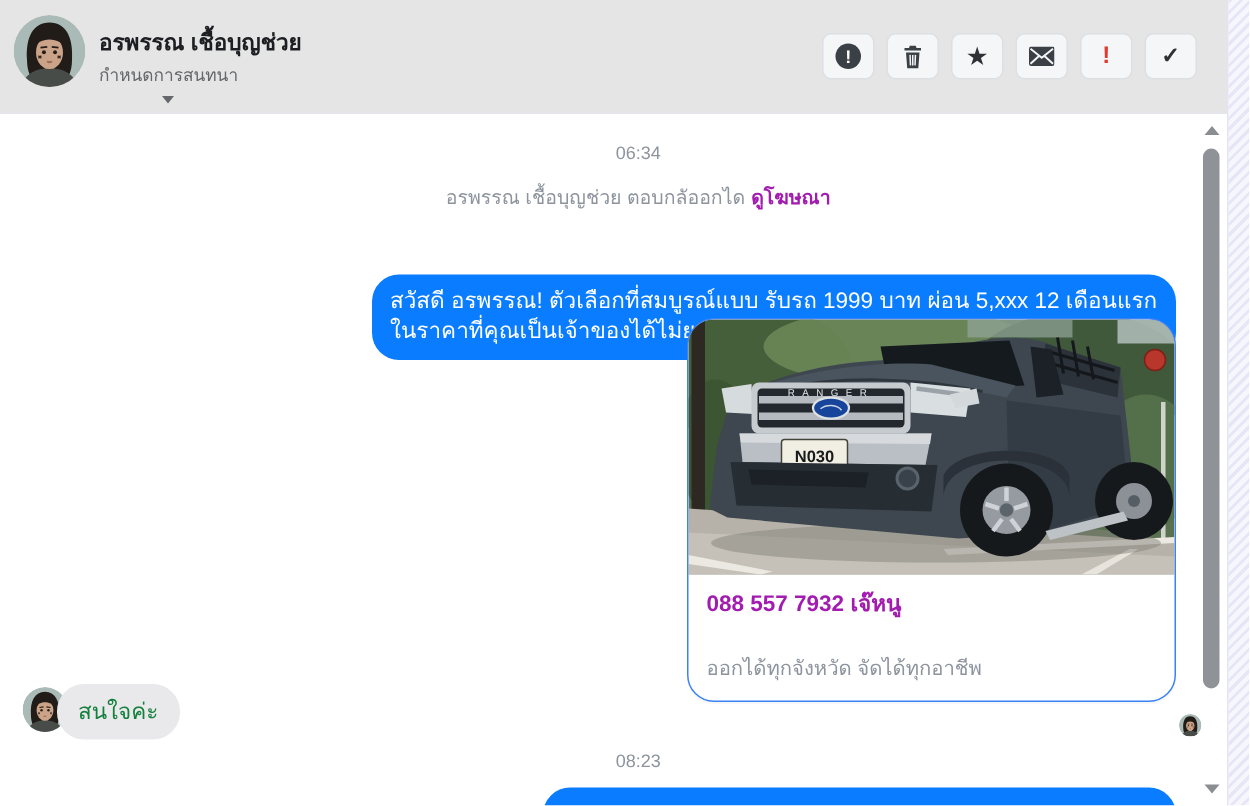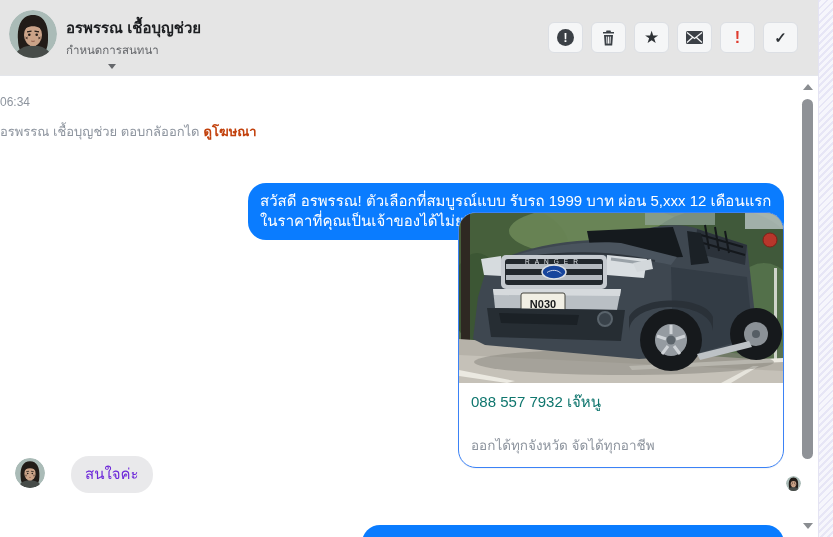--- a/index.html
+++ b/index.html
@@ -28,46 +28,46 @@
   .tool-btn { width:35px; height:31px; background:#f5f6f7; border:1px solid #dcdfe4; border-radius:6px;
               display:flex; align-items:center; justify-content:center; cursor:pointer; }
   .circle-excl { width:17px; height:17px; border-radius:50%; background:#3b4046; color:#fff;
                  font-size:12px; font-weight:bold; display:flex; align-items:center; justify-content:center;
                  line-height:1; }
   .star-glyph { font-size:17px; color:#2e3236; line-height:1; }
   .red-excl  { font-size:16px; font-weight:bold; color:#df3b2e; line-height:1; }
   .check-glyph { font-size:15px; font-weight:bold; color:#2e3236; line-height:1; }
 
   
-  .center-line { position:absolute; left:0; width:815px; }
+  .center-line { position:absolute; left:18px; width:815px; text-align:center; }
   .ts { font-size:12px; color:#8d949e; }
   .ts1 { top:95px; } .ts2 { top:500px; }
   .sysline { top:121px; font-size:13px; color:#8d949e; }
-  .syslink { font-weight:bold; color:#c2410c; margin-left:4px; cursor:pointer; }
+  .syslink { font-weight:bold; color:#a21caf; margin-left:4px; cursor:pointer; }
 
   
   .bubble-out { position:absolute; background:#0a7cff; color:#fff; font-size:15px; line-height:1.35;
                 padding:8px 12px; border-radius:18px; }
   .bubble1 { left:248px; top:153px; width:536px;margin-top:30px; }
   .bubble2 { left:362px; top:525px; width:422px; height:40px; border-radius:18px 18px 0 0; }
 
-  .bubble-in { position:absolute; left:71px; top:456px; background:#e9e9eb; color:#6d28d9;
+  .bubble-in { position:absolute; left:38px; top:456px; background:#e9e9eb; color:#15803d;
                font-size:15px; padding:6px 14px 7px; border-radius:18px; }
   .avatar-sm { position:absolute; left:15px; top:458px; width:30px; height:30px; border-radius:50%;
                overflow:hidden; }
   .seen-avatar { position:absolute; left:786px; top:476px; width:15px; height:15px; border-radius:50%;
                  overflow:hidden; }
 
   
   .card { position:absolute; left:458px; top:212px; width:326px; background:#fff;
           border:1px solid #3b82f6; border-radius:18px; overflow:hidden; cursor:pointer;
           box-shadow:0 1px 1px rgba(0,0,0,.04); }
   .card-img { display:block; width:324px; height:170px; }
   .card-body { padding:7px 12px 11px; }
-  .card-title { font-size:15px; font-weight:normal; color:#0f766e; }
+  .card-title { font-size:15px; font-weight:bold; color:#a21caf; }
   .card-sub { font-size:13.5px; color:#8d949e; margin-top:20px; }
 
   
   .scrollbar { position:absolute; left:798px; top:78px; width:19px; height:459px; }
   .sb-up { position:absolute; left:5px; top:6px; width:0; height:0; cursor:pointer;
            border-left:5px solid transparent; border-right:5px solid transparent;
            border-bottom:6px solid #8a8d91; }
   .sb-thumb { position:absolute; left:4px; top:21px; width:11px; height:360px; background:#8f9297;
               border-radius:6px; cursor:pointer; }
   .sb-down { position:absolute; left:5px; bottom:8px; width:0; height:0; cursor:pointer;
@@ -222,20 +222,21 @@
       </svg>
   </div>
   <div class="bubble-in">สนใจค่ะ</div>
 
   <div class="seen-avatar">
     <svg viewBox="0 0 48 48">
         <use href="#avatarSym"></use>
       </svg>
   </div>
 
+  <div class="center-line ts ts2">08:23</div>
 
   <div class="bubble-out bubble2"></div>
 
   <div class="scrollbar">
     <div class="sb-up"></div>
     <div class="sb-thumb"></div>
     <div class="sb-down"></div>
   </div>
 
 </div>

